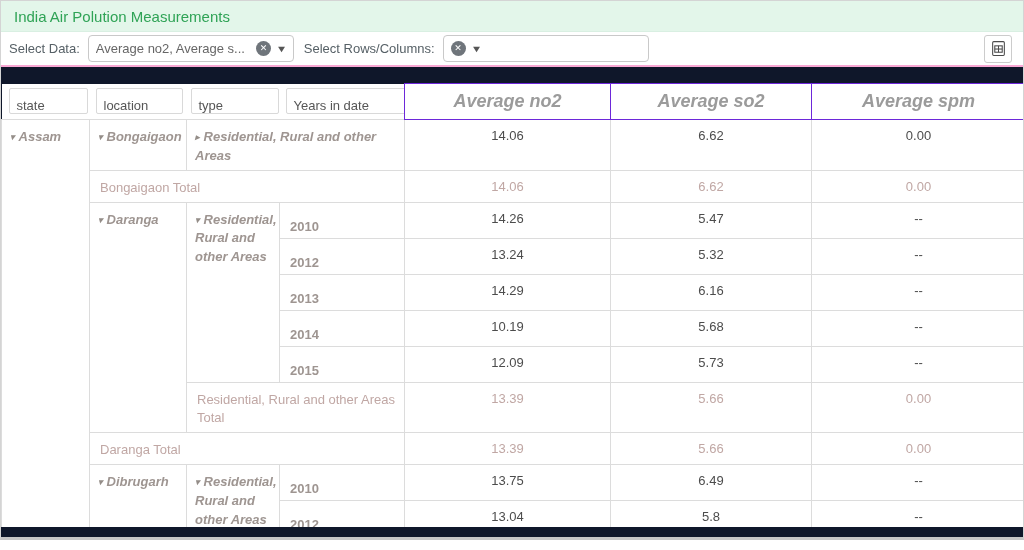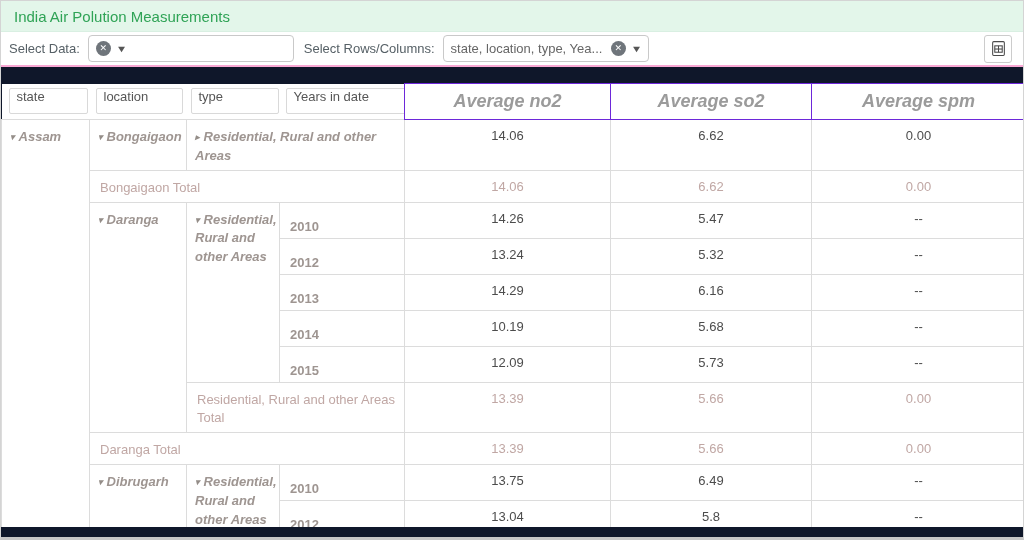--- a/index.html
+++ b/index.html
@@ -21,21 +21,21 @@
   .spacer{flex:1;}
   .export-btn{box-sizing:border-box;width:28px;height:28px;border:1px solid #ccc;border-radius:3px;background:#fff;display:flex;align-items:center;justify-content:center;cursor:pointer;padding:0;}
 
   
   .table-zone{height:444px;overflow:hidden;margin-top:16px;}
   table.pivot{border-collapse:collapse;table-layout:fixed;width:1024px;}
   table.pivot td,table.pivot th{box-sizing:border-box;overflow:hidden;}
 
   tr.field-row{height:36px;}
   td.field-cell{border:none;background:#fff;vertical-align:middle;}
-  .field-box{box-sizing:border-box;height:26px;border:1px solid #d9d9d9;border-radius:2px;background:#fff;display:flex;align-items:flex-start;padding-left:7px;font-size:13px;color:#565656;cursor:pointer;}
+  .field-box{box-sizing:border-box;height:26px;border:1px solid #d9d9d9;border-radius:2px;background:#fff;display:flex;align-items:flex-end;padding-left:7px;font-size:13px;color:#565656;cursor:pointer;}
   th.vh{border:1px solid #6d28d9;background:#fff;color:#9b9b9b;font-weight:bold;font-size:18px;text-align:center;vertical-align:middle;cursor:pointer;font-style:italic;}
 
   table.pivot tbody td{border:1px solid #dcdcdc;font-size:13px;background:#fff;}
   td.rh{font-weight:bold;color:#9e9591;text-align:left;vertical-align:top;padding:8px 6px 4px 8px;line-height:1.45;cursor:pointer;font-style:italic;}
   td.yr{font-weight:bold;color:#9e9591;text-align:left;vertical-align:top;padding:16px 6px 4px 10px;cursor:pointer;}
   td.val{color:#4c4c4c;text-align:center;vertical-align:top;padding-top:8px;}
   tr.total-row td{background:#fbf0f0;color:#c0a7a4;}
   td.tot-label{text-align:left;vertical-align:top;padding:8px 6px 4px 10px;line-height:1.45;font-weight:normal;}
   .tri{font-size:9px;color:#948d88;margin-right:4px;position:relative;top:-1px;cursor:pointer;}
 </style>
@@ -44,28 +44,28 @@
 
 <div class="widget">
 
   <div class="titlebar">
     <span>India Air Polution Measurements</span>
   </div>
 
   <div class="toolbar">
     <span class="tlabel">Select Data:</span>
     <div class="combo">
+      <span class="combo-text">Average no2, Average s...</span>
       <span class="clear">
           <span>✕</span>
         </span>
       <span class="caret">▼</span>
     </div>
     <span class="tlabel tlabel2">Select Rows/Columns:</span>
     <div class="combo">
-      <span class="combo-text">state, location, type, Yea...</span>
       <span class="clear">
           <span>✕</span>
         </span>
       <span class="caret">▼</span>
     </div>
     <div class="spacer"></div>
     <button class="export-btn">
       <svg width="17" height="17" viewBox="0 0 16 16" fill="none" stroke="#4a4a4a" stroke-width="1">
         <rect x="2.5" y="1.5" width="11" height="13" rx="1"></rect>
         <rect x="4.5" y="5.5" width="7" height="6"></rect>

